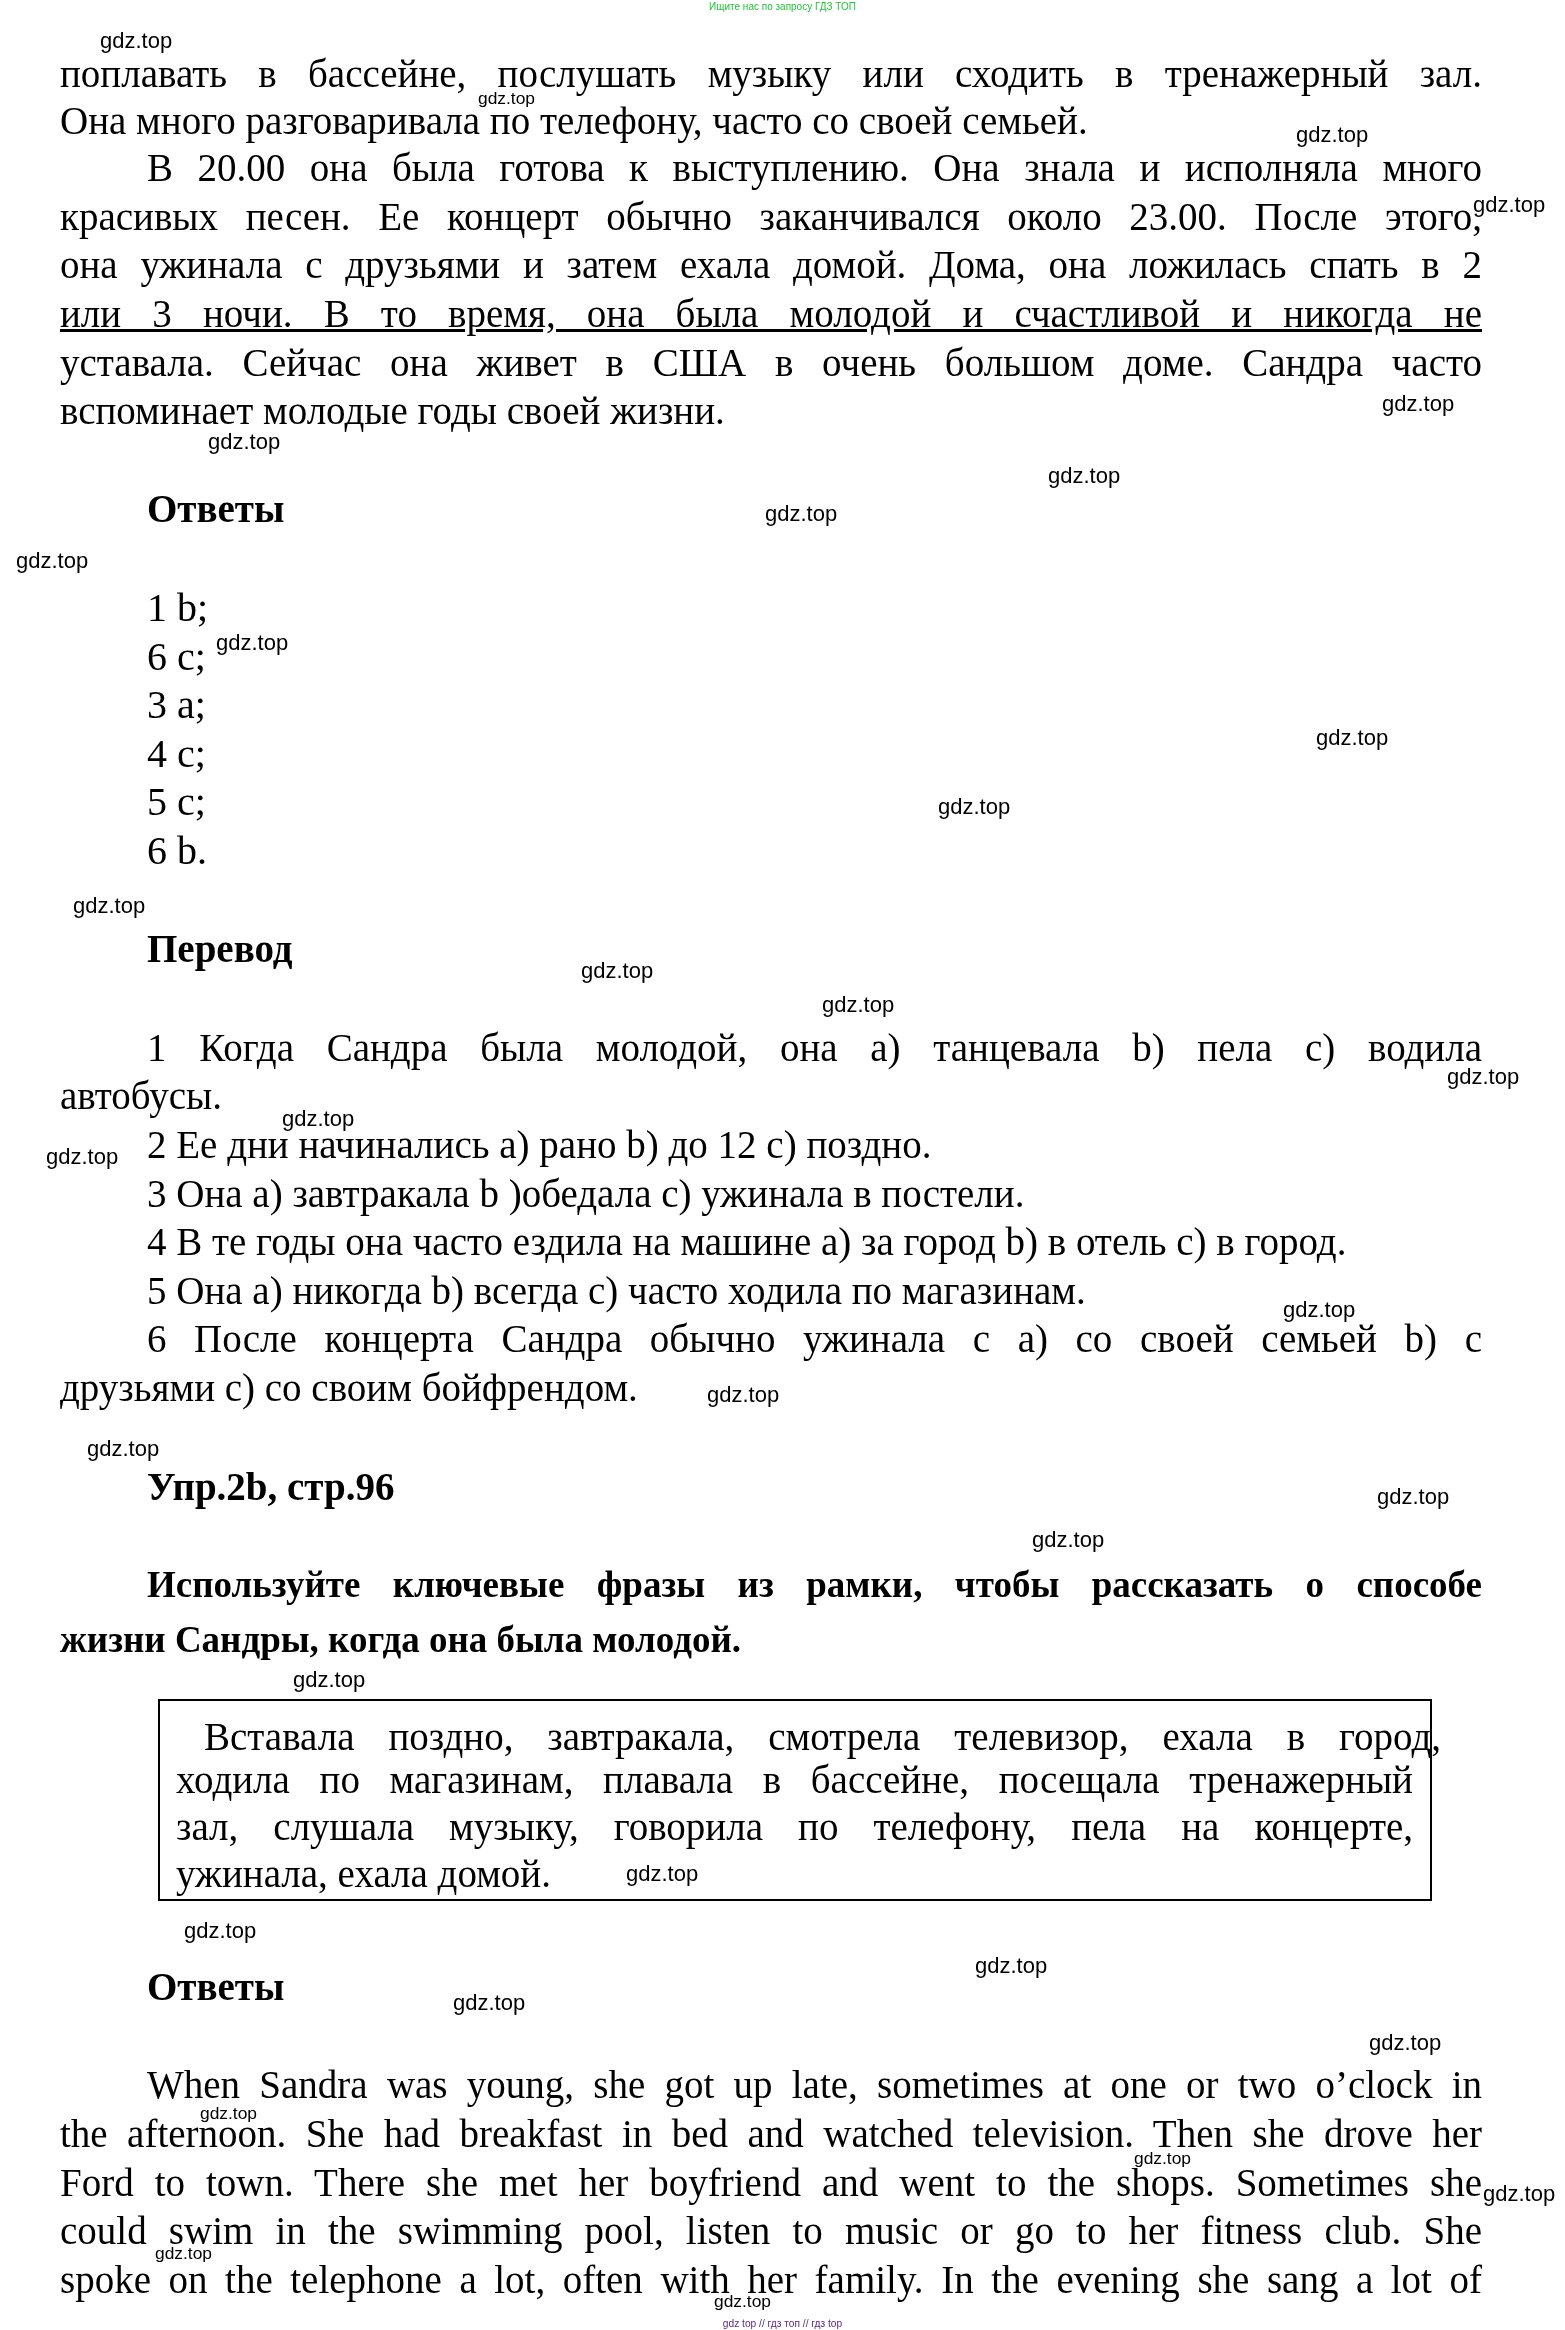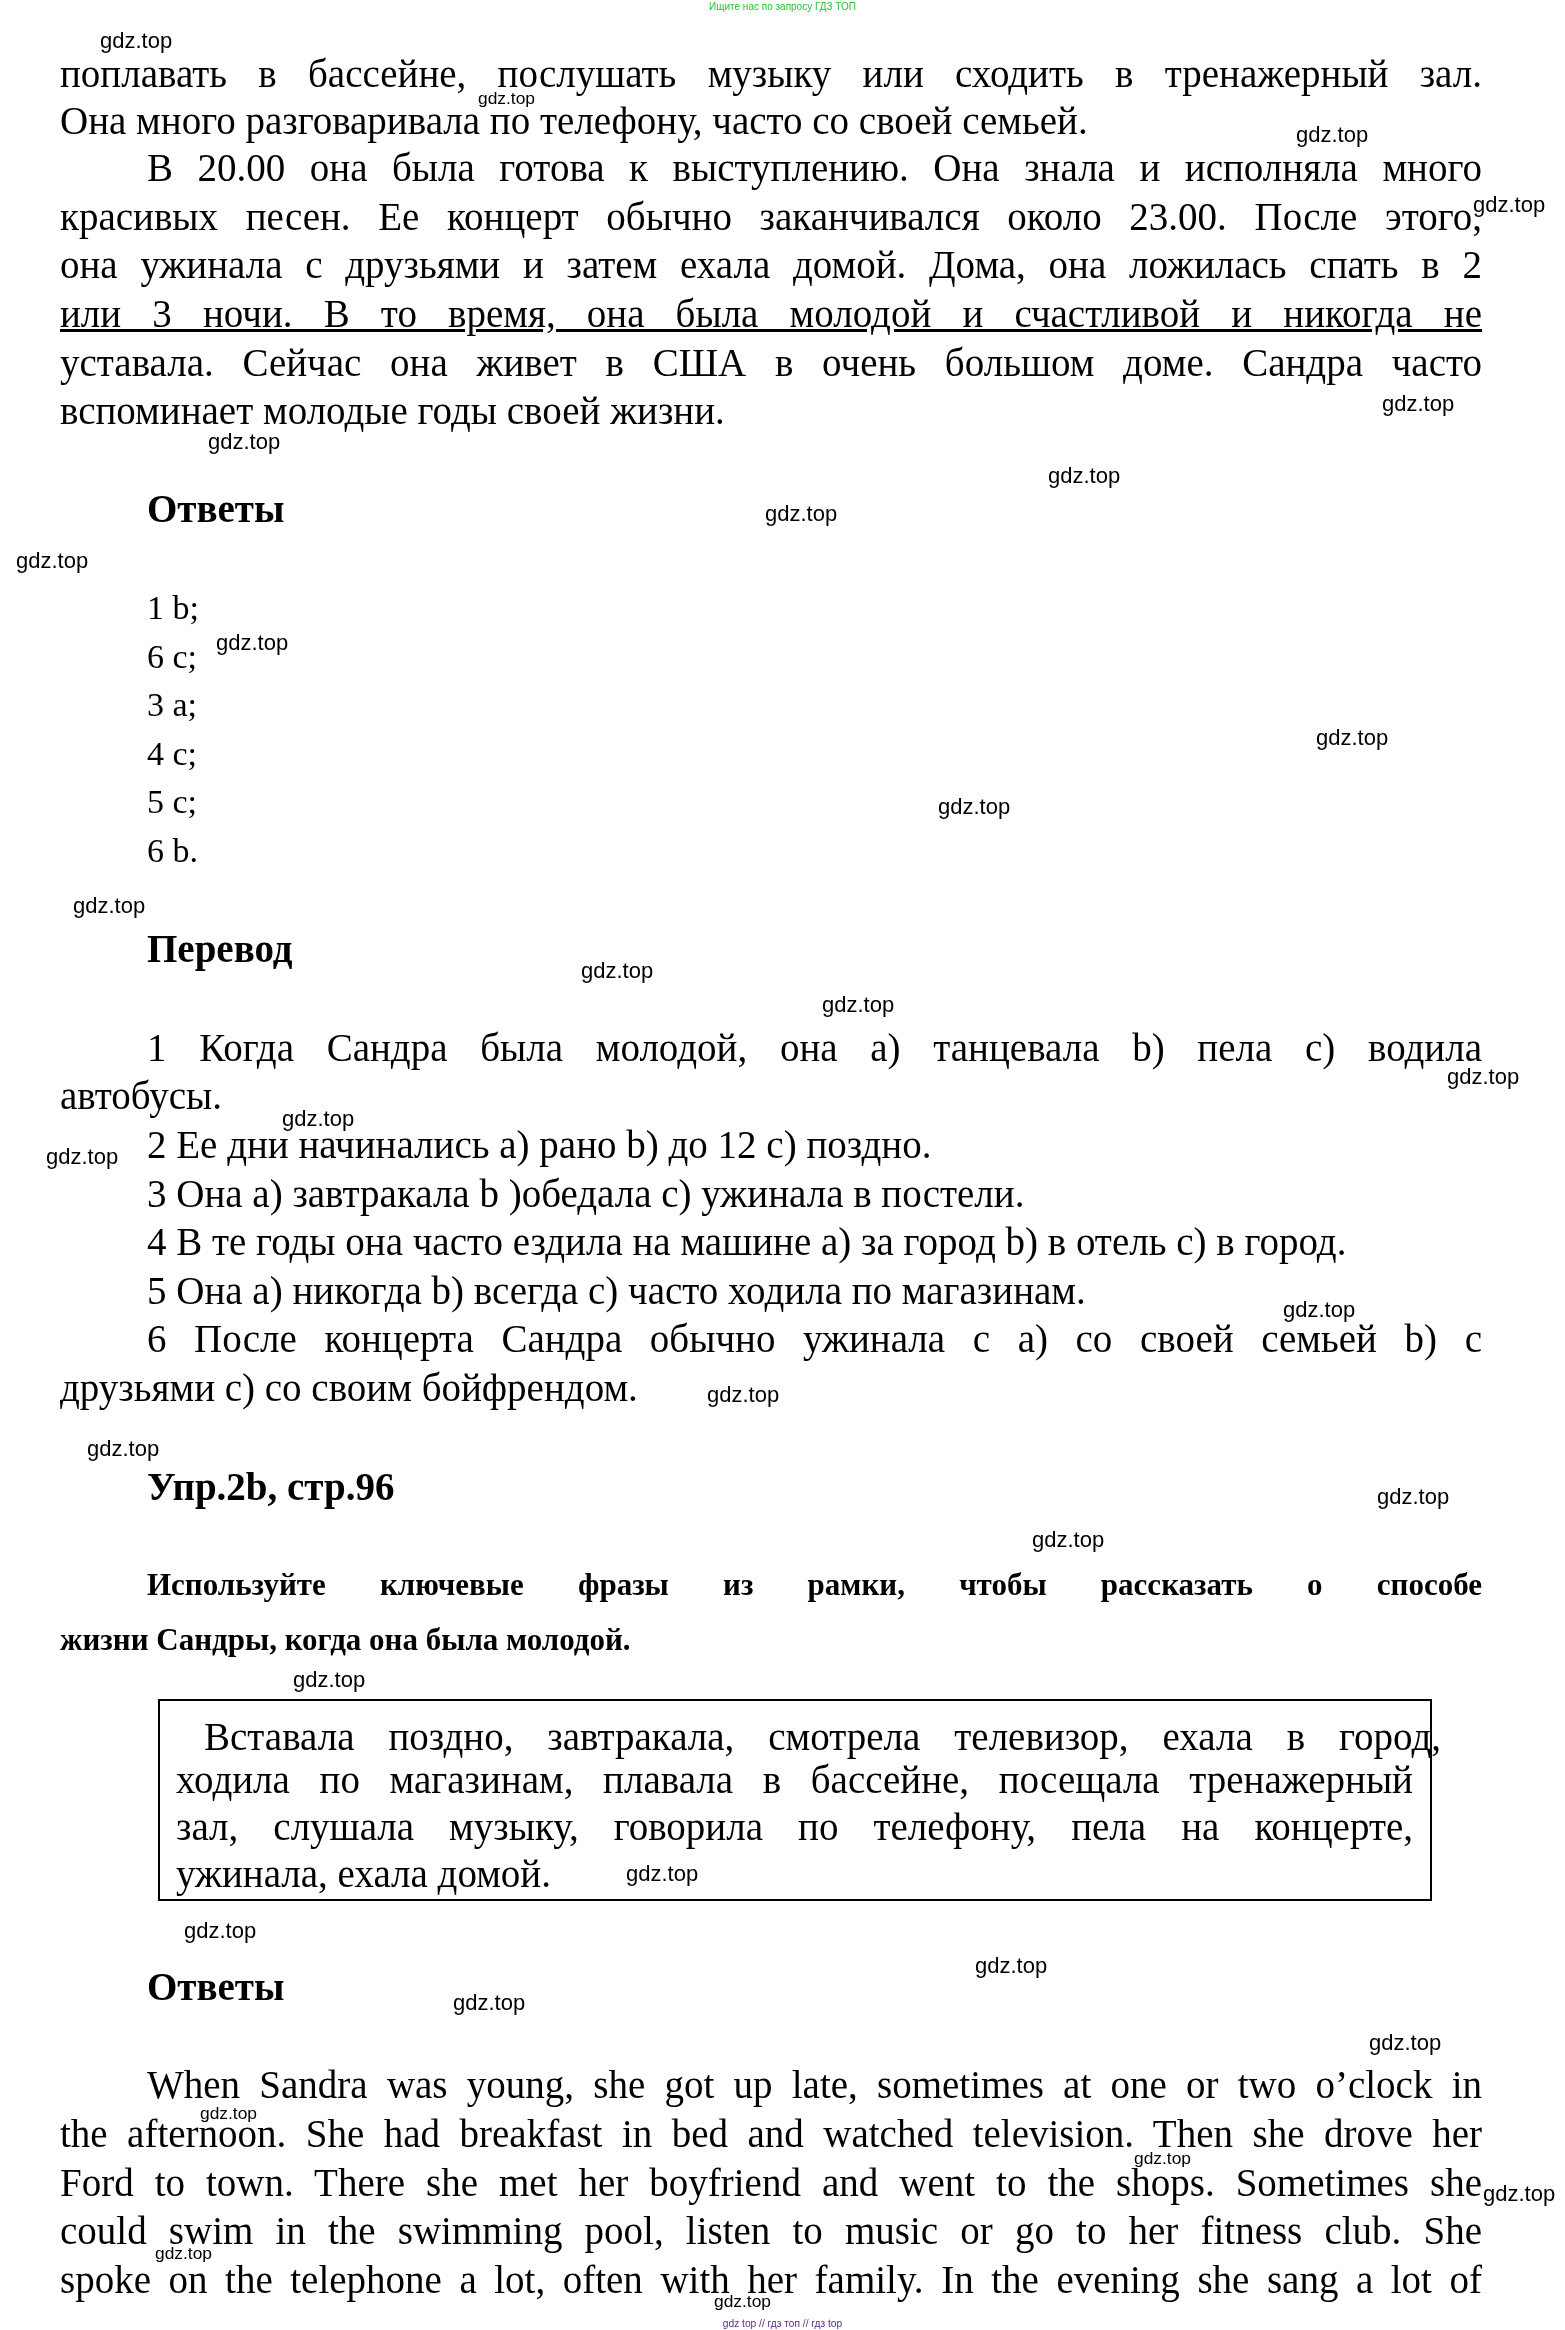--- a/index.html
+++ b/index.html
@@ -21,27 +21,27 @@
     position: absolute; left: 60px; width: 1422px;
     font-size: 39px; line-height: 46px; white-space: nowrap;
     text-align: justify; text-align-last: justify;
   }
   .line.indent { left: 147px; width: 1335px; }
   .line.last { text-align-last: left; }
   .heading {
     position: absolute; left: 147px; font-size: 39px; font-weight: bold; line-height: 46px;
   }
   .bold-line {
-    position: absolute; left: 60px; width: 1422px; font-size: 31px; font-weight: bold;
+    position: absolute; left: 60px; width: 1422px; font-size: 37px; font-weight: bold;
     line-height: 46px; white-space: nowrap; text-align: justify; text-align-last: justify;
   }
   .bold-line.indent { left: 147px; width: 1335px; }
   .bold-line.last { text-align-last: left; }
   .answer {
-    position: absolute; left: 147px; font-size: 34px; line-height: 46px;
+    position: absolute; left: 147px; font-size: 40px; line-height: 46px;
   }
   .box {
     position: absolute; left: 158px; top: 1699px; width: 1274px; height: 202px;
     border: 2.9px solid #000; box-sizing: border-box;
   }
   .box-line {
     position: absolute; left: 16px; width: 1237px; font-size: 39px; line-height: 46px;
     white-space: nowrap; text-align: justify; text-align-last: justify;
   }
   .box-line.last { text-align-last: left; }

